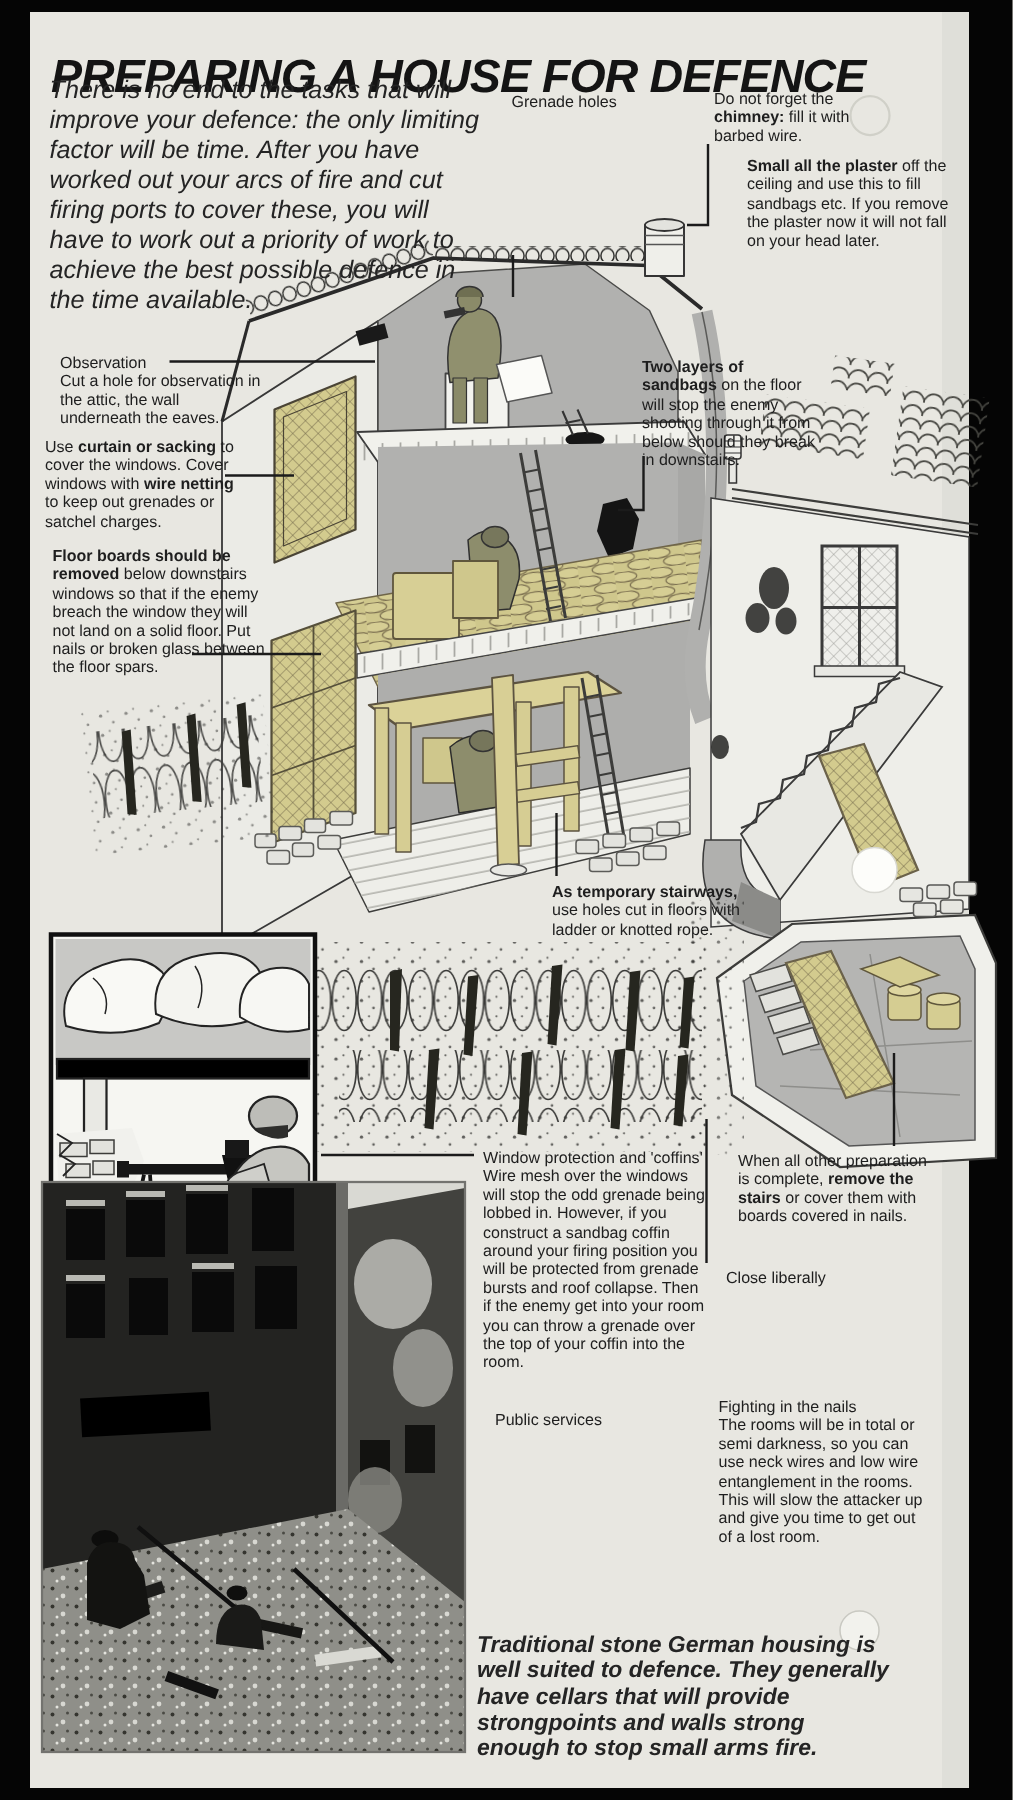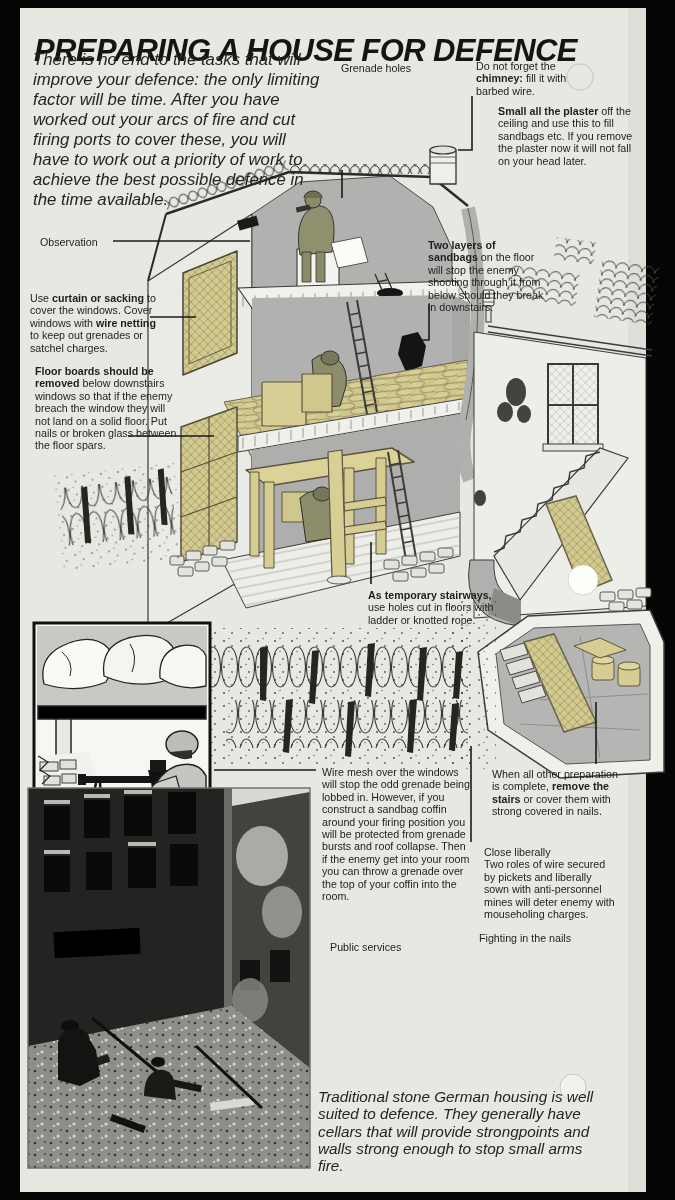--- a/index.html
+++ b/index.html
@@ -5,21 +5,21 @@
   html,body{margin:0;padding:0;}
   body{width:675px;height:1200px;background:#050505;position:relative;overflow:hidden;
        font-family:"Liberation Sans",sans-serif;}
   #page{position:absolute;left:20px;top:8px;width:626px;height:1184px;background:#e8e7e1;}
   #art{position:absolute;left:0;top:0;}
   #title{position:absolute;left:34px;top:9px;width:610px;font-size:31px;font-weight:bold;
          font-style:italic;letter-spacing:-0.6px;color:#141414;white-space:nowrap;margin-top:24px;}
   #intro{position:absolute;left:33px;top:50px;width:288px;font-size:16.8px;line-height:20px;
          font-weight:normal;font-style:italic;color:#242424;}
   #footer-note{position:absolute;left:318px;top:1088px;width:276px;font-size:15.3px;
-         line-height:17.3px;font-weight:normal;font-style:italic;color:#242424;}
+         line-height:17.3px;font-weight:bold;font-style:italic;color:#242424;}
   .cap{position:absolute;font-size:10.7px;line-height:12.4px;color:#1e1e1e;}
   .cap .h{font-weight:normal;display:block;}
   .b{font-weight:bold;}
 </style>
 </head>
 <body>
 
 <div id="page"></div>
 
 <svg id="art" width="675" height="1200" viewBox="0 0 675 1200">
@@ -380,52 +380,54 @@
 <div class="cap" style="left:476px;top:60px;width:100px">
   <span>Do not forget the </span><span class="b">chimney:</span><span> fill it with barbed wire.</span>
 </div>
 
 <div class="cap" style="left:498px;top:105px;width:140px">
   <span class="b">Small all the plaster</span><span> off the ceiling and use this to fill sandbags etc. If you remove the plaster now it will not fall on your head later.</span>
 </div>
 
 <div class="cap" style="left:40px;top:236px;width:136px">
   <span class="h">Observation</span>
+  <span>Cut a hole for observation in the attic, the wall underneath the eaves.</span>
 </div>
 
 <div class="cap" style="left:30px;top:292px;width:136px">
   <span>Use </span><span class="b">curtain or sacking</span><span> to cover the windows. Cover windows with </span><span class="b">wire netting</span><span> to keep out grenades or satchel charges.</span>
 </div>
 
 <div class="cap" style="left:35px;top:365px;width:142px">
   <span class="b">Floor boards should be removed</span><span> below downstairs windows so that if the enemy breach the window they will not land on a solid floor. Put nails or broken glass between the floor spars.</span>
 </div>
 
 <div class="cap" style="left:428px;top:239px;width:120px">
   <span class="b">Two layers of sandbags</span><span> on the floor will stop the enemy shooting through it from below should they break in downstairs.</span>
 </div>
 
 <div class="cap" style="left:368px;top:589px;width:130px">
   <span class="b">As temporary stairways,</span><span> use holes cut in floors with ladder or knotted rope.</span>
 </div>
 
 <div class="cap" style="left:322px;top:766px;width:148px">
+  <span class="h">Window protection and 'coffins'</span>
   <span>Wire mesh over the windows will stop the odd grenade being lobbed in. However, if you construct a sandbag coffin around your firing position you will be protected from grenade bursts and roof collapse. Then if the enemy get into your room you can throw a grenade over the top of your coffin into the room.</span>
 </div>
 
 <div class="cap" style="left:492px;top:768px;width:126px">
-  <span>When all other preparation is complete, </span><span class="b">remove the stairs</span><span> or cover them with strong covered in nails.</span>
+  <span>When all other preparation is complete, </span><span class="b">remove the stairs</span><span> or cover them with boards covered in nails.</span>
 </div>
 
 <div class="cap" style="left:484px;top:846px;width:134px">
   <span class="h">Close liberally</span>
-  <span>Two roles of wire secured by pickets and liberally sown with anti-personnel mines will deter enemy with mouseholing charges.</span>
 </div>
 
 <div class="cap" style="left:330px;top:941px;width:140px">
   <span class="h">Public services</span>
 </div>
 
 <div class="cap" style="left:479px;top:932px;width:140px">
   <span class="h">Fighting in the nails</span>
+  <span>The rooms will be in total or semi darkness, so you can use neck wires and low wire entanglement in the rooms. This will slow the attacker up and give you time to get out of a lost room.</span>
 </div>
 
 <div id="footer-note">Traditional stone German housing is well suited to defence. They generally have cellars that will provide strongpoints and walls strong enough to stop small arms fire.</div>
 
 </body></html>

